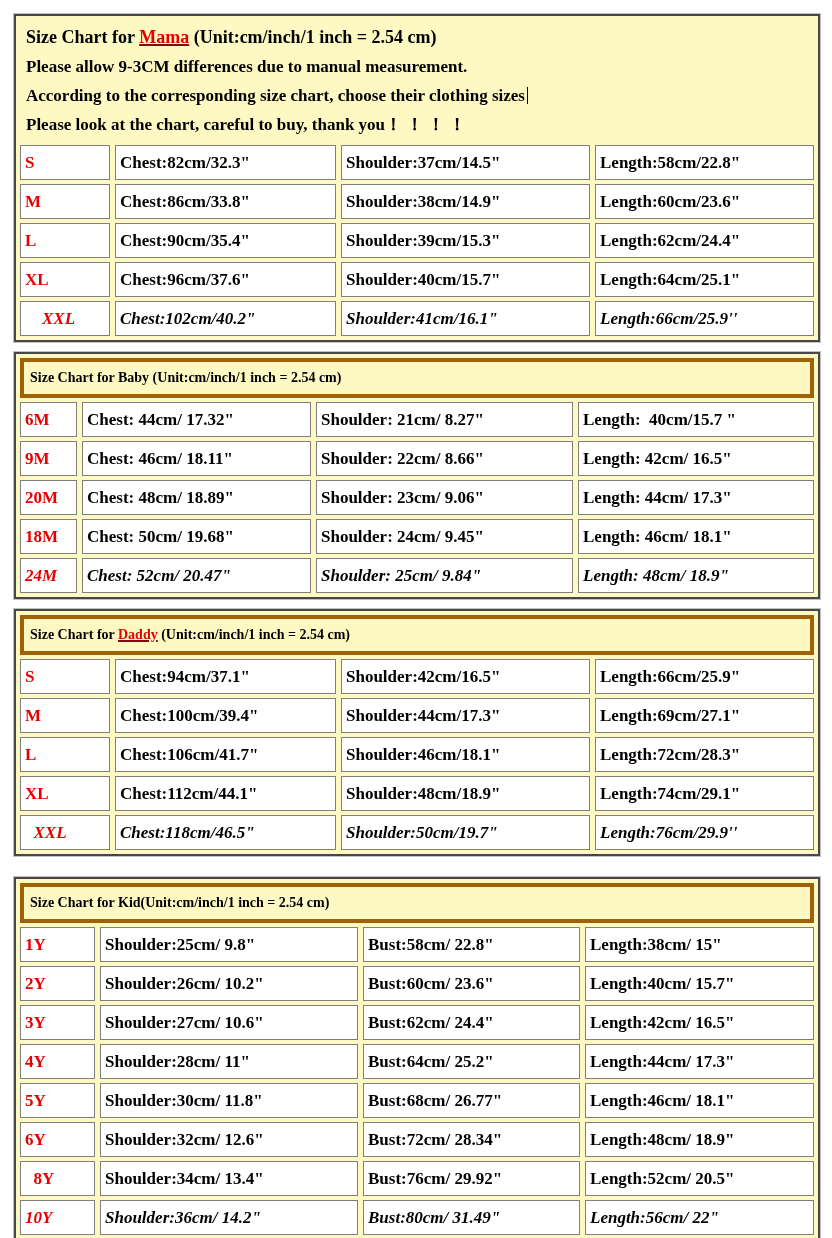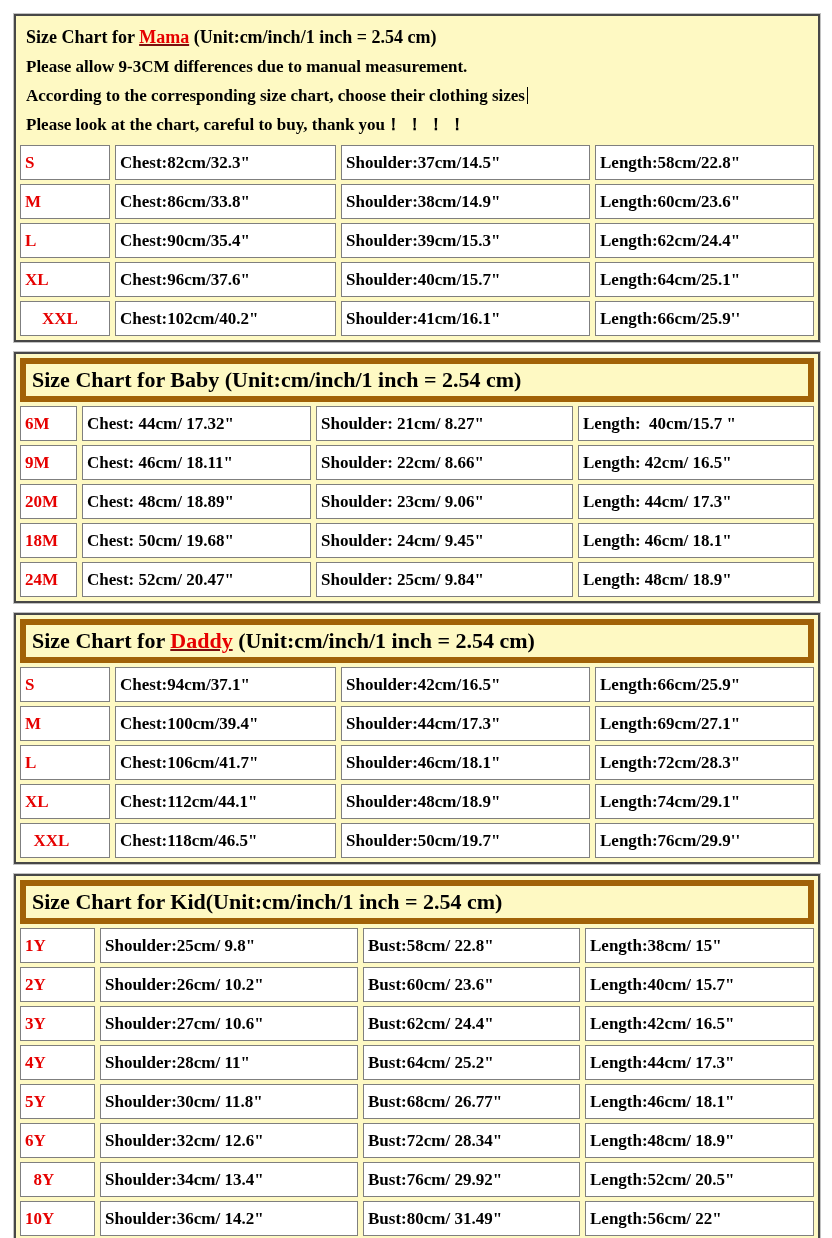--- a/index.html
+++ b/index.html
@@ -15,32 +15,32 @@
   .page { padding: 14px 12px 6px 14px; }
 
   .chart-box {
     width: 806px;
     border: 2px solid #474747;
     outline: 1px solid #c2c2c2;
     background: #fef9c3;
     padding: 4px;
     margin-bottom: 10px;
   }
-  .chart-box.tight { margin-bottom: 10px; }
+  .chart-box.tight { margin-bottom: 21px; }
   .chart-box:last-child { margin-bottom: 0; }
 
   .free-header { padding: 2px 4px 6px 6px; }
   .free-header .title-line { line-height: 30px; font-size: 18px; }
   .free-header .note { line-height: 29px; font-size: 17px; }
 
   .title-cell {
-    border: 6px solid #a16207;
+    border: 4px solid #a16207;
     padding: 3px 6px;
     line-height: 26px;
-    font-size: 22px;
+    font-size: 14px;
     margin-bottom: 4px;
     font-family: Liberation Serif, serif;
   }
 
   .hl-red {
     color: #e60000;
     text-decoration: underline;
     text-decoration-color: #7c0f0f;
     text-decoration-thickness: 2px;
   }
@@ -53,21 +53,21 @@
     margin-left: 2px;
     vertical-align: -3px;
   }
 
   .rows { display: block; }
   .row {
     display: grid;
     grid-column-gap: 5px;
     margin-bottom: 4px;
   }
-  .row:last-child { margin-bottom: 0; }
+  .row:last-child { margin-bottom: 0; font-style: italic; }
   .cols-adult { grid-template-columns: 90px 221px 249px 1fr; }
   .cols-baby  { grid-template-columns: 57px 229px 257px 1fr; }
   .cols-kid   { grid-template-columns: 75px 258px 217px 1fr; }
 
   .cell {
     border: 1px solid #7f7f7f;
     background: #ffffff;
     padding: 3px 4px;
     line-height: 27px;
     font-size: 17px;

